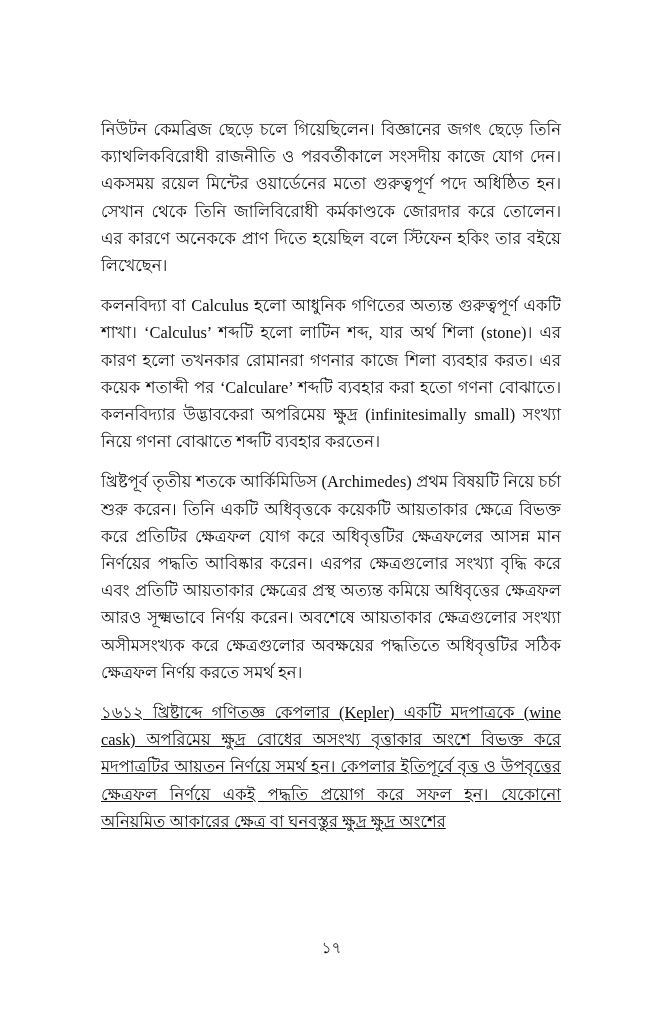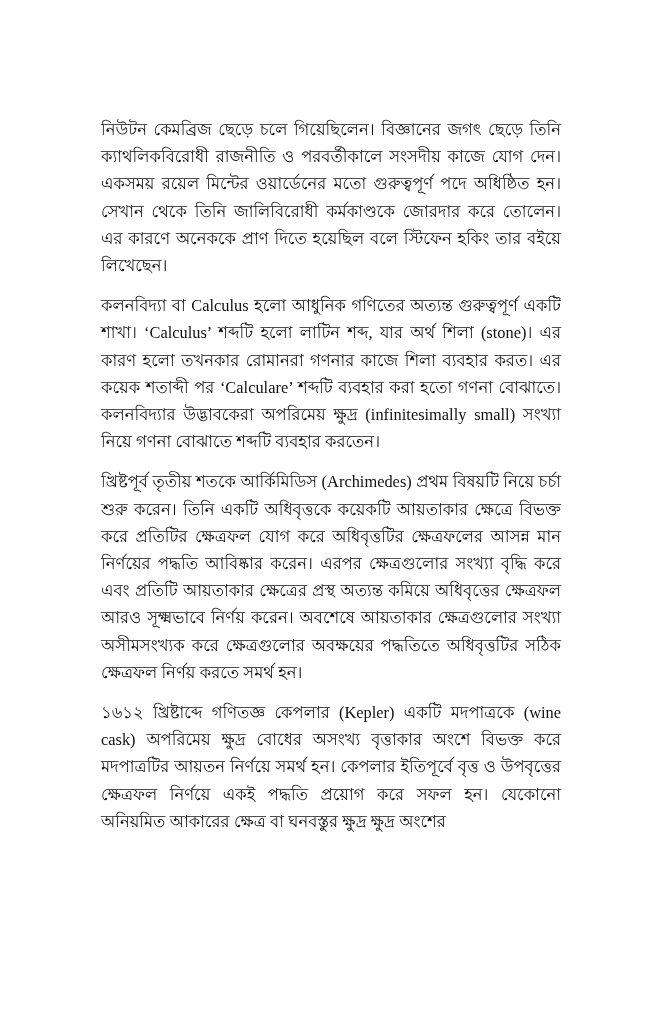--- a/index.html
+++ b/index.html
@@ -34,20 +34,21 @@
     text-justify: inter-word;
     font-size: 16.4px;
     line-height: 27.2px;
     font-family: "Liberation Serif", "DejaVu Serif", serif;
     color: #111111;
     word-spacing: 0.01em;
     hyphens: none;
   }
   .para:last-of-type {
     margin-bottom: 0;
+    text-decoration: underline;
   }
   
   .para {
     font-feature-settings: "liga" 1, "kern" 1;
   }
   .folio {
     position: absolute;
     left: 0;
     right: 0;
     top: 934px;
@@ -63,14 +64,15 @@
 
 <div class="page">
 
   <div class="text-block">
     <p class="para">নিউটন কেমব্রিজ ছেড়ে চলে গিয়েছিলেন। বিজ্ঞানের জগৎ ছেড়ে তিনি ক্যাথলিকবিরোধী রাজনীতি ও পরবর্তীকালে সংসদীয় কাজে যোগ দেন। একসময় রয়েল মিন্টের ওয়ার্ডেনের মতো গুরুত্বপূর্ণ পদে অধিষ্ঠিত হন। সেখান থেকে তিনি জালিবিরোধী কর্মকাণ্ডকে জোরদার করে তোলেন। এর কারণে অনেককে প্রাণ দিতে হয়েছিল বলে স্টিফেন হকিং তার বইয়ে লিখেছেন।</p>
     <p class="para">কলনবিদ্যা বা Calculus হলো আধুনিক গণিতের অত্যন্ত গুরুত্বপূর্ণ একটি শাখা। ‘Calculus’ শব্দটি হলো লাটিন শব্দ, যার অর্থ শিলা (stone)। এর কারণ হলো তখনকার রোমানরা গণনার কাজে শিলা ব্যবহার করত। এর কয়েক শতাব্দী পর ‘Calculare’ শব্দটি ব্যবহার করা হতো গণনা বোঝাতে। কলনবিদ্যার উদ্ভাবকেরা অপরিমেয় ক্ষুদ্র (infinitesimally small) সংখ্যা নিয়ে গণনা বোঝাতে শব্দটি ব্যবহার করতেন।</p>
     <p class="para">খ্রিষ্টপূর্ব তৃতীয় শতকে আর্কিমিডিস (Archimedes) প্রথম বিষয়টি নিয়ে চর্চা শুরু করেন। তিনি একটি অধিবৃত্তকে কয়েকটি আয়তাকার ক্ষেত্রে বিভক্ত করে প্রতিটির ক্ষেত্রফল যোগ করে অধিবৃত্তটির ক্ষেত্রফলের আসন্ন মান নির্ণয়ের পদ্ধতি আবিষ্কার করেন। এরপর ক্ষেত্রগুলোর সংখ্যা বৃদ্ধি করে এবং প্রতিটি আয়তাকার ক্ষেত্রের প্রস্থ অত্যন্ত কমিয়ে অধিবৃত্তের ক্ষেত্রফল আরও সূক্ষ্মভাবে নির্ণয় করেন। অবশেষে আয়তাকার ক্ষেত্রগুলোর সংখ্যা অসীমসংখ্যক করে ক্ষেত্রগুলোর অবক্ষয়ের পদ্ধতিতে অধিবৃত্তটির সঠিক ক্ষেত্রফল নির্ণয় করতে সমর্থ হন।</p>
     <p class="para">১৬১২ খ্রিষ্টাব্দে গণিতজ্ঞ কেপলার (Kepler) একটি মদপাত্রকে (wine cask) অপরিমেয় ক্ষুদ্র বোধের অসংখ্য বৃত্তাকার অংশে বিভক্ত করে মদপাত্রটির আয়তন নির্ণয়ে সমর্থ হন। কেপলার ইতিপূর্বে বৃত্ত ও উপবৃত্তের ক্ষেত্রফল নির্ণয়ে একই পদ্ধতি প্রয়োগ করে সফল হন। যেকোনো অনিয়মিত আকারের ক্ষেত্র বা ঘনবস্তুর ক্ষুদ্র ক্ষুদ্র অংশের</p>
   </div>
 
+  <div class="folio">১৭</div>
 
 </div>
 
 </body></html>

